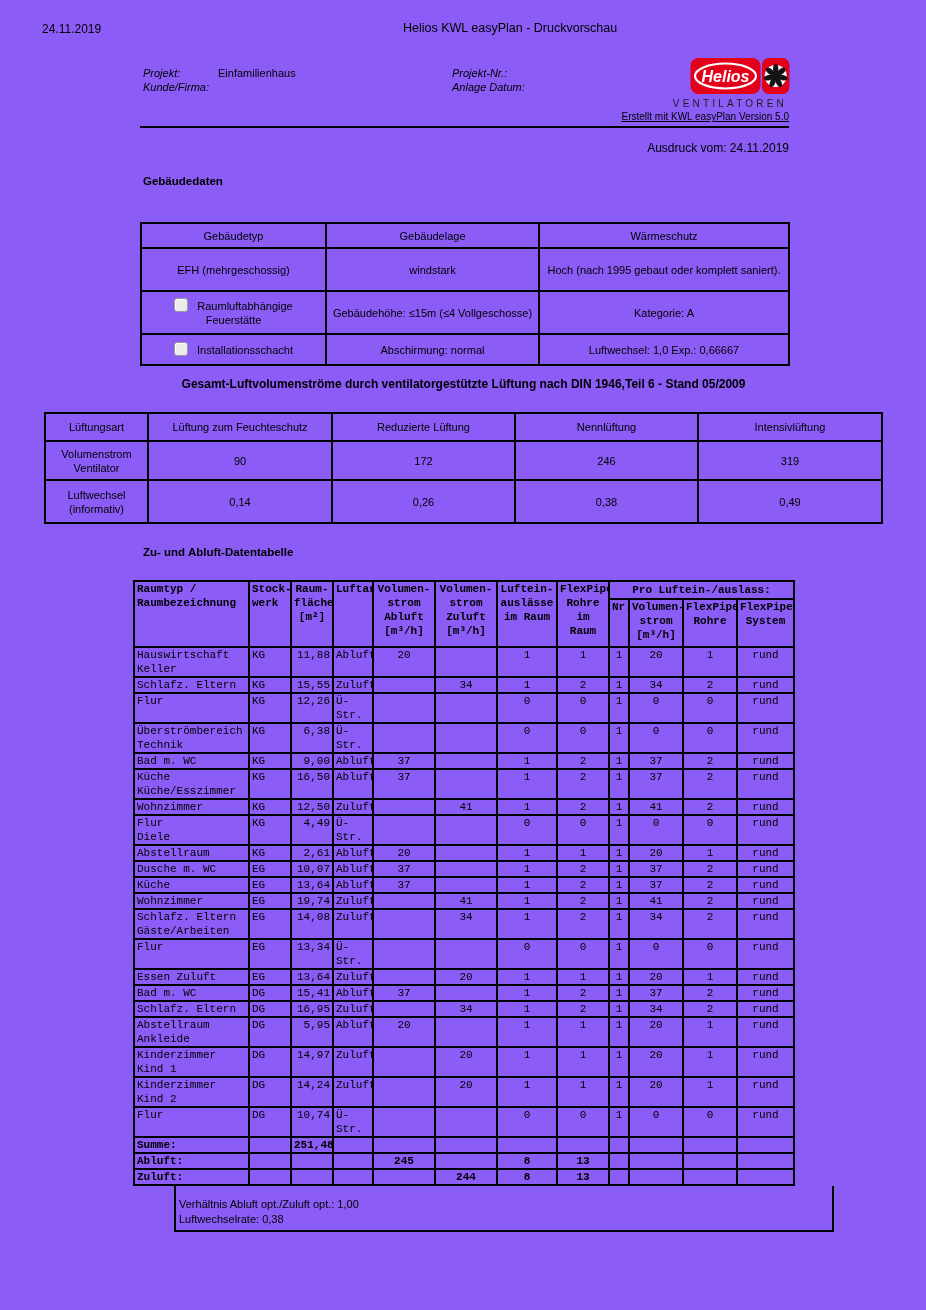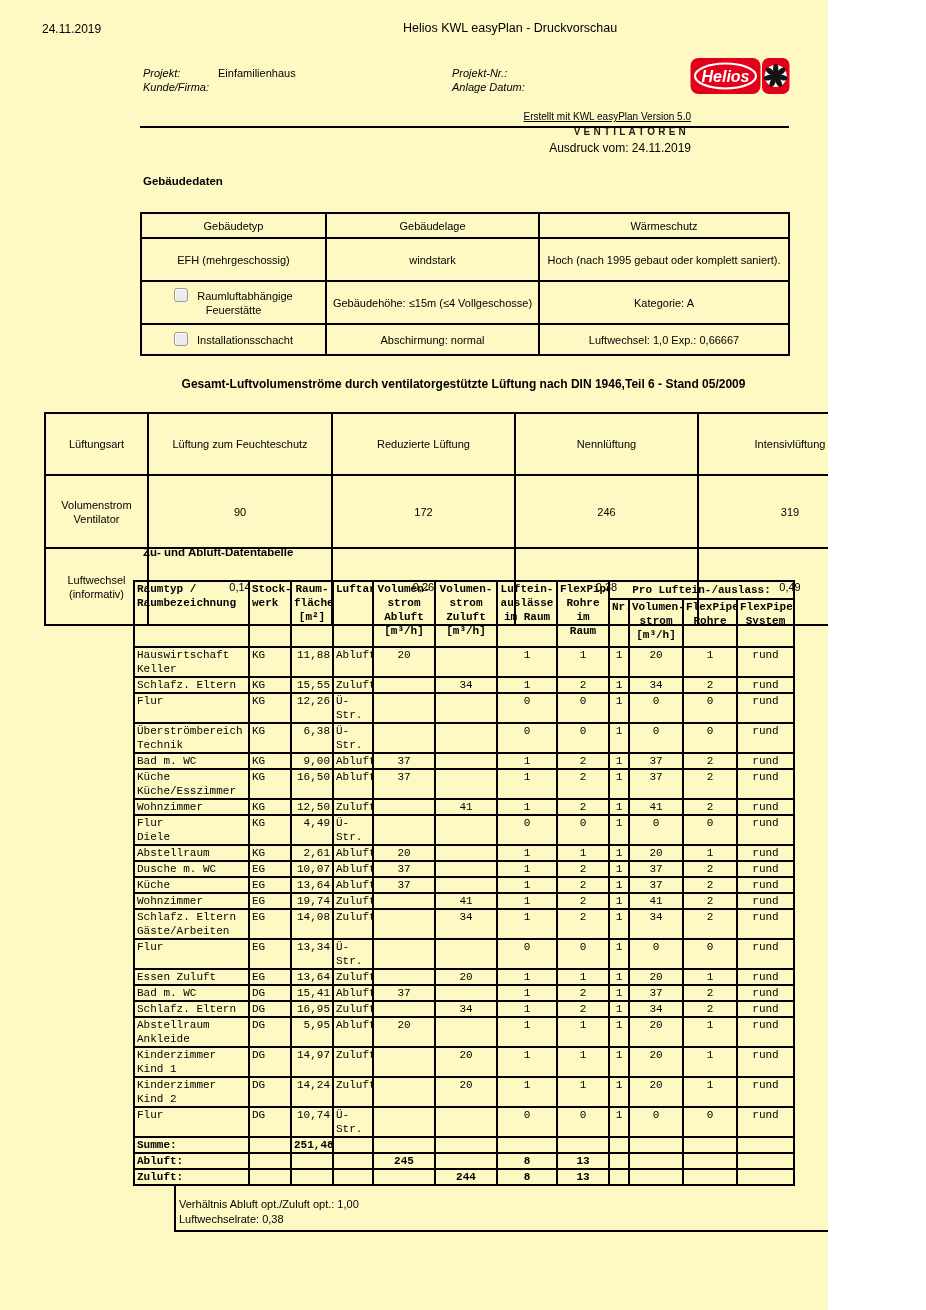--- a/index.html
+++ b/index.html
@@ -1,55 +1,55 @@
 <!DOCTYPE html>
 <html><head>
 <meta charset="utf-8">
 <style>
   html,body{margin:0;padding:0;background:#fff;}
-  .page{position:relative;width:828px;height:1310px;background:#fef9c3;overflow:hidden;
+  .page{position:relative;width:926px;height:1310px;background:#8b5cf6;overflow:hidden;
         font-family:"Liberation Sans","DejaVu Sans",sans-serif;color:#000;}
   .abs{position:absolute;}
   .pre{white-space:pre-line;}
   .b{font-weight:bold;}
 
   
   .top-date{left:42px;top:22px;font-size:12px;}
   .top-title{left:403px;top:21px;font-size:12.5px;}
 
   
   .hdr-left{left:143px;top:66px;font-size:11px;line-height:14px;}
   .hdr-right{left:452px;top:66px;font-size:11px;line-height:14px;}
   .lbl{display:inline-block;min-width:75px;font-style:italic;}
 
   .logo{left:690px;top:57px;width:100px;height:38px;}
-  .ventilatoren{right:139px;top:98px;font-size:10px;font-weight:bold;letter-spacing:3.2px;color:#1d1d1b;margin-top:28px;}
+  .ventilatoren{right:139px;top:98px;font-size:10px;font-weight:normal;letter-spacing:3.2px;color:#1d1d1b;}
   .erstellt{right:137px;top:111px;font-size:10px;text-decoration:underline;}
   .rule{left:140px;top:126px;width:649px;height:2px;background:#000;}
   .ausdruck{right:137px;top:141px;font-size:12px;margin-left:12px;}
 
   
   .sec-title{font-size:11.5px;font-weight:bold;}
   .building-title{left:143px;top:175px;}
   table{border-collapse:collapse;table-layout:fixed;}
-  .btable{left:140px;top:212px;width:648px;}
+  .btable{left:140px;top:222px;width:648px;}
   .btable th,.btable td{border:2px solid #000;font-size:11px;font-weight:normal;
       text-align:center;vertical-align:middle;padding:1px 4px;line-height:14px;}
   .btable .hrow th{height:21px;}
   .btable .r1 td{height:39px;}
   .btable .r2 td{height:39px;}
   .btable .r3 td{height:27px;}
   .cb{display:inline-block;width:12px;height:12px;background:#ececec;border:1px solid #9a9a9a;
       border-radius:3px;box-shadow:inset 1px 1px 0 #fff;margin-right:9px;vertical-align:-2px;}
 
   
   .totals-title{left:45px;top:377px;width:837px;text-align:center;font-size:12px;font-weight:bold;}
   .ttable{left:44px;top:412px;width:837px;}
   .ttable th,.ttable td{border:2px solid #000;font-size:11px;font-weight:normal;
-      text-align:center;vertical-align:middle;padding:18px 4px;line-height:14px;}
+      text-align:center;vertical-align:middle;padding:1px 4px;line-height:14px;}
   .ttable .hrow th{height:24px;}
   .ttable .r1 td{height:35px;}
   .ttable .r2 td{height:39px;}
 
   
   .vent-title{left:143px;top:546px;}
   .vent-wrap{left:133px;top:580px;width:660px;}
   .vtable{width:660px;font-family:Liberation Mono, monospace;}
   .vtable th,.vtable td{border:2px solid #000;font-size:11px;line-height:14px;
       vertical-align:top;padding:0 2px;overflow:hidden;}

